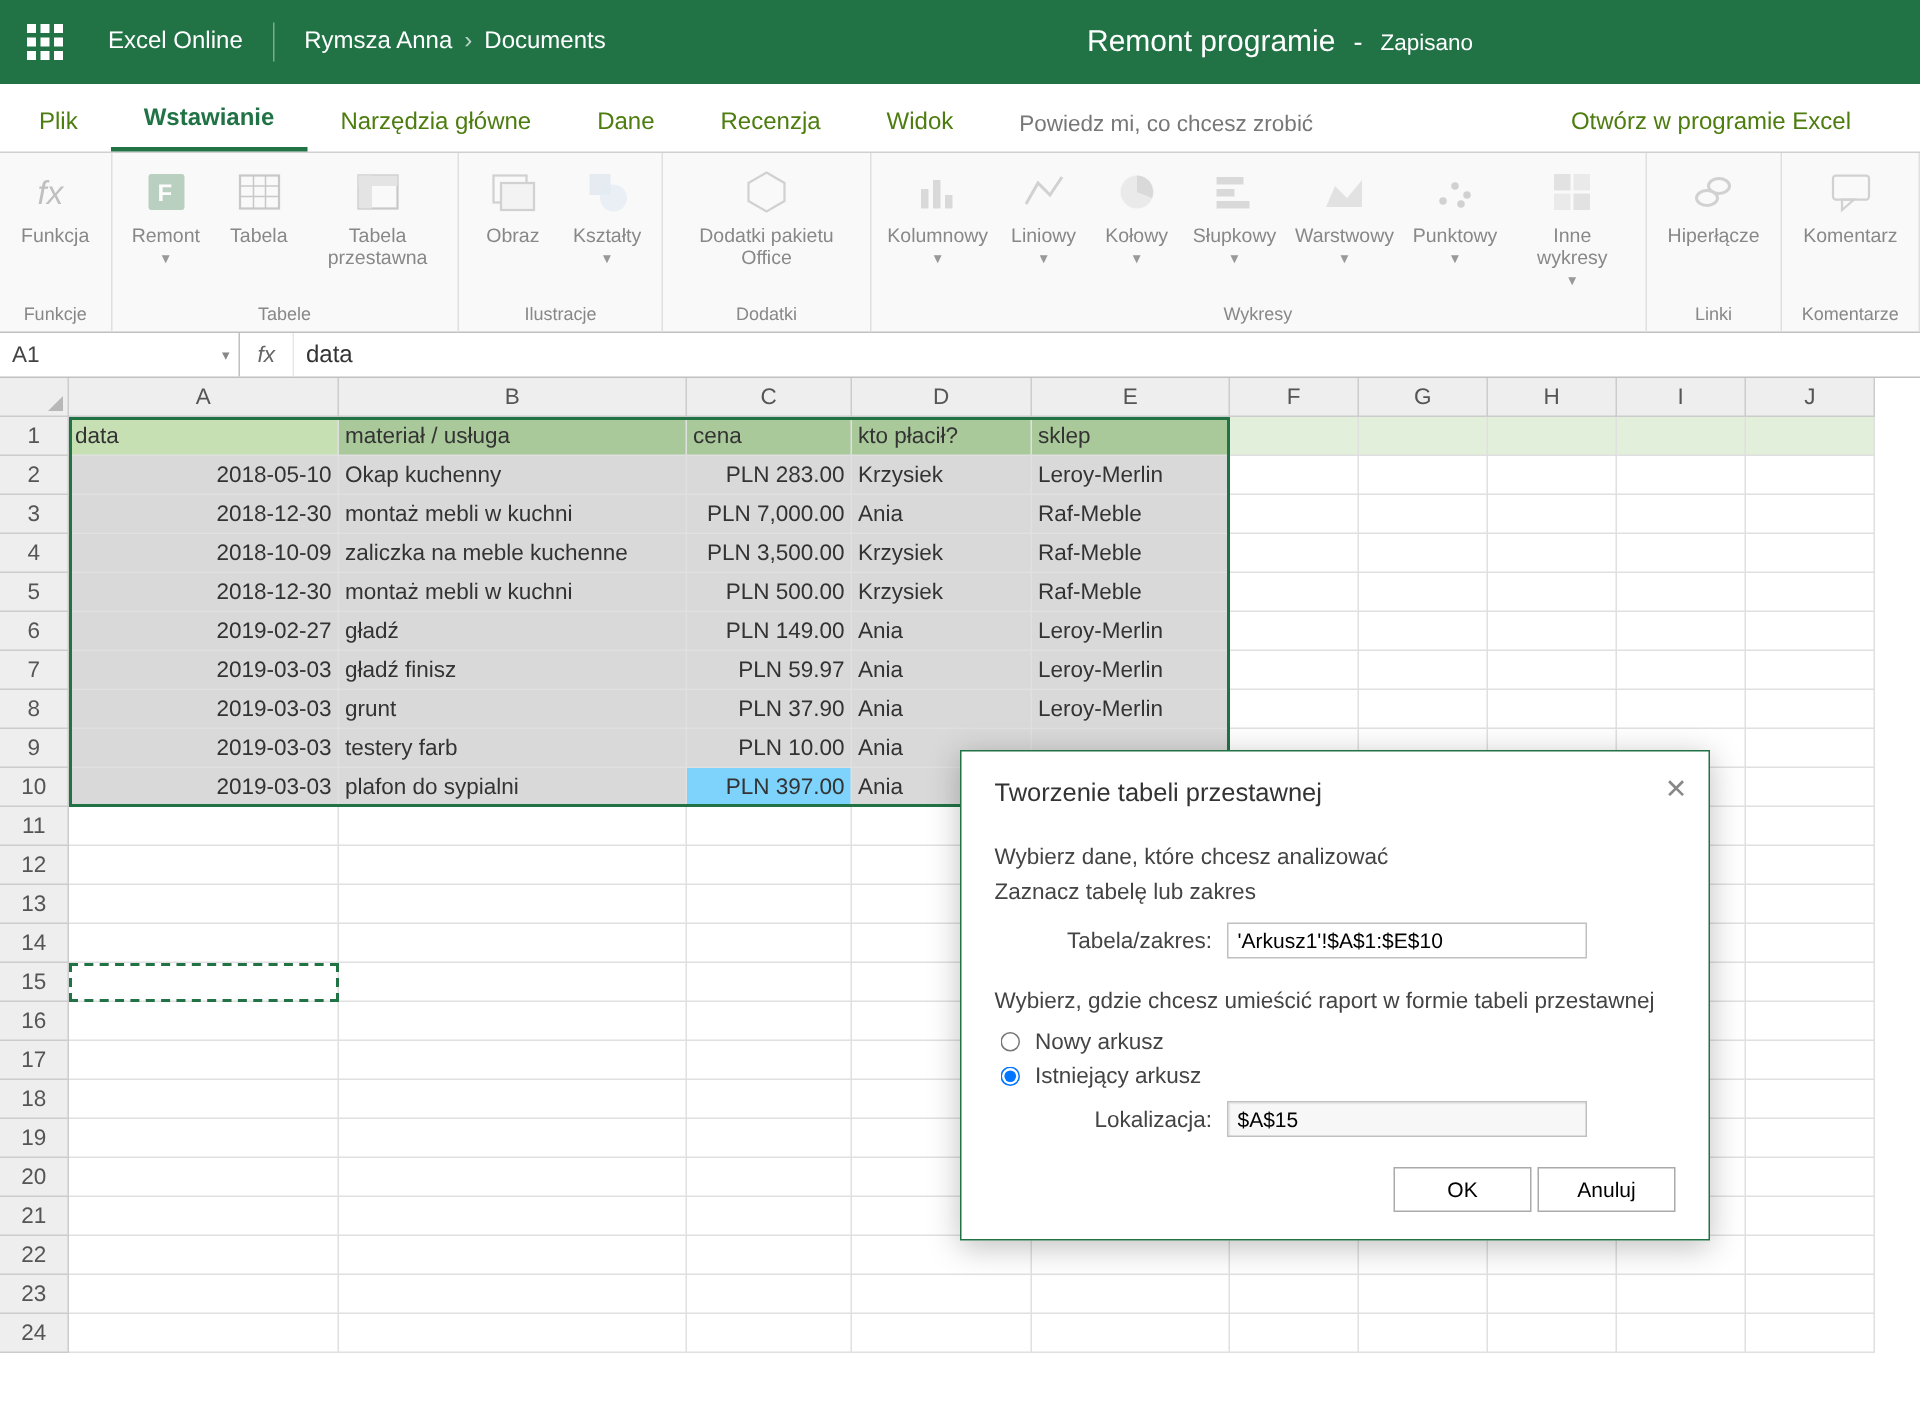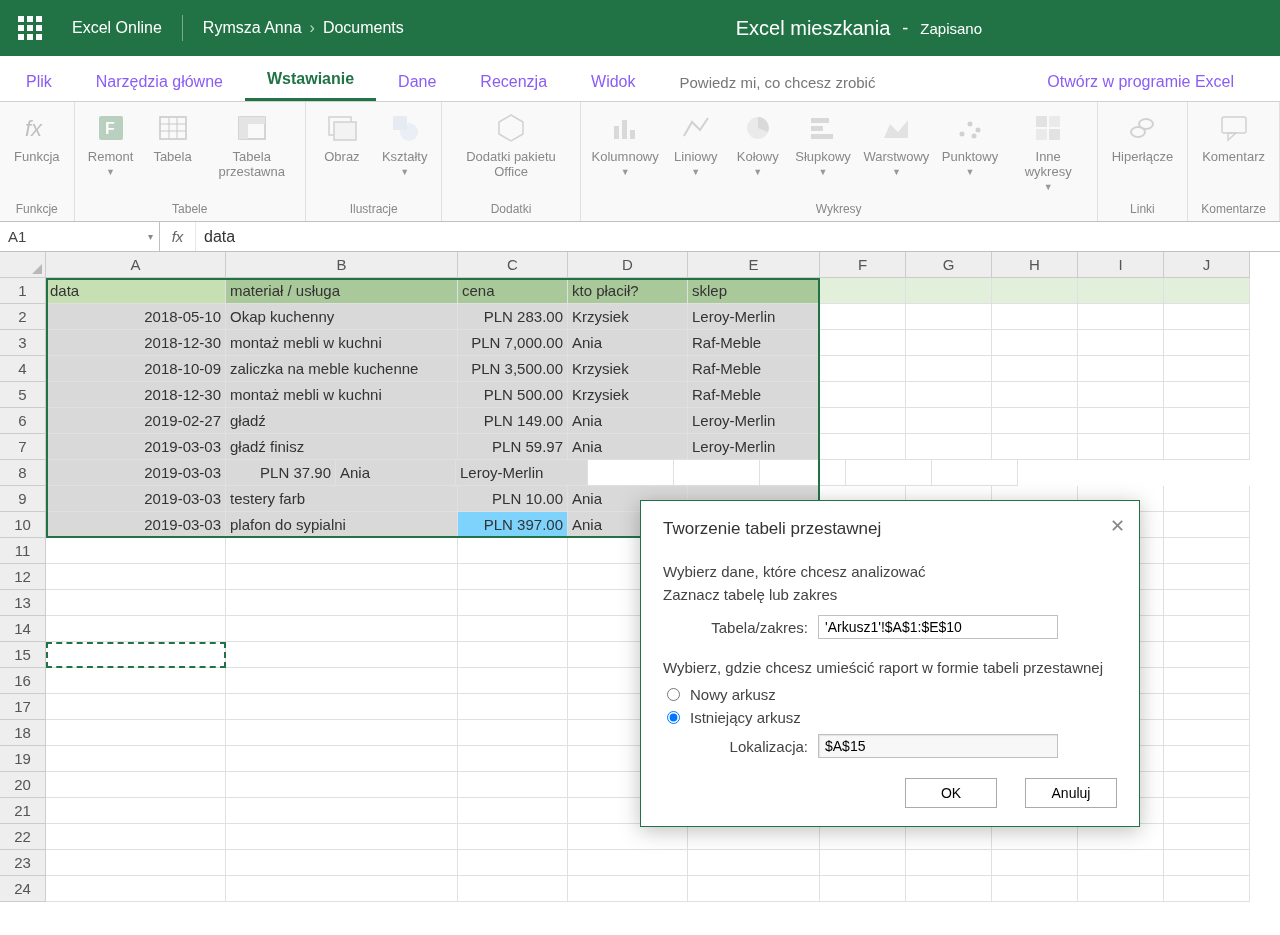--- a/index.html
+++ b/index.html
@@ -12,21 +12,21 @@
 .app-title { font-size: 16px; font-weight: 400; }
 .sep { width: 1px; height: 26px; background: rgba(255,255,255,0.4); margin: 0 20px; }
 .crumb { font-size: 16px; }
 .crumb-chev { margin: 0 8px; color: rgba(255,255,255,0.7); }
 .doc-title { font-size: 20px; margin-left: auto; font-weight: 400; }
 .dash { margin: 0 12px; font-size: 18px; }
 .saved { font-size: 15px; margin-right: 280px; }
 
 
 .tabs { display: flex; align-items: flex-end; height: 46px; border-bottom: 1px solid #d0d0d0; padding: 0 4px; background: #fff; }
-.tab { padding: 12px 22px 10px; font-size: 16px; color: #8b5cf6; cursor: pointer; }
+.tab { padding: 12px 22px 10px; font-size: 16px; color: #4d7c0f; cursor: pointer; }
 .tab.active { color: #217346; border-bottom: 3px solid #217346; font-weight: 600; }
 .tab.search { color: #777; font-size: 15px; }
 .tab.external { margin-left: auto; margin-right: 20px; }
 
 
 .ribbon { display: flex; height: 120px; border-bottom: 1px solid #c0c0c0; background: #f9f9f9; }
 .group { display: flex; flex-direction: column; align-items: center; border-right: 1px solid #e0e0e0; padding: 4px 8px 2px; }
 .group-items { display: flex; flex: 1; align-items: flex-start; gap: 6px; }
 .ritem { display: flex; flex-direction: column; align-items: center; justify-content: flex-start; padding: 4px 6px; font-size: 13px; color: #888; cursor: pointer; text-align: center; min-width: 56px; }
 .ritem .ico { width: 36px; height: 36px; display: flex; align-items: center; justify-content: center; margin-bottom: 4px; opacity: 0.5; }
@@ -62,21 +62,21 @@
 .dialog h3 { font-size: 17px; font-weight: 400; color: #333; margin-bottom: 24px; }
 .dialog .close { position: absolute; right: 14px; top: 14px; cursor: pointer; color: #888; font-size: 18px; }
 .dialog .section { margin-bottom: 16px; }
 .dialog .sub { margin-top: 6px; margin-bottom: 12px; }
 .dialog .field-row { display: flex; align-items: center; margin: 8px 0 20px 40px; }
 .dialog .field-row label { width: 105px; text-align: right; margin-right: 10px; }
 .dialog input[type=text] { border: 1px solid #c0c0c0; padding: 3px 6px; font-size: 14px; width: 240px; }
 .dialog input[type=text].loc { box-shadow: inset 1px 1px 1px rgba(0,0,0,0.08); background: #f7f7f7; }
 .dialog .radio-row { display: flex; align-items: center; margin: 6px 0 6px 4px; }
 .dialog .radio-row input { margin-right: 10px; }
-.dialog .buttons { display: flex; gap: 28px; justify-content: flex-end; margin-top: 16px; }
+.dialog .buttons { display: flex; gap: 4px; justify-content: flex-end; margin-top: 16px; }
 .dialog button { width: 92px; height: 30px; background: #fff; border: 1px solid #aaa; font-size: 14px; cursor: pointer; }
 
 svg { display: block; }
 </style>
 </head>
 <body>
 
 <div class="header">
   <div class="waffle">
       <div></div>
@@ -87,29 +87,29 @@
       <div></div>
       <div></div>
       <div></div>
       <div></div>
     </div>
   <div class="app-title">Excel Online</div>
   <div class="sep"></div>
   <span class="crumb">Rymsza Anna</span>
   <span class="crumb-chev">›</span>
   <span class="crumb">Documents</span>
-  <div class="doc-title">Excel mieszkania</div>
+  <div class="doc-title">Remont programie</div>
   <span class="dash">-</span>
   <span class="saved">Zapisano</span>
 </div>
 
 <div class="tabs" id="tabs-container">
 <div class="tab">Plik</div>
+    <div class="tab active">Wstawianie</div>
     <div class="tab">Narzędzia główne</div>
-    <div class="tab active">Wstawianie</div>
     <div class="tab">Dane</div>
     <div class="tab">Recenzja</div>
     <div class="tab">Widok</div>
     <div class="tab search">Powiedz mi, co chcesz zrobić</div>
     <div class="tab external">Otwórz w programie Excel</div>
   </div>
 
 <div class="ribbon" id="ribbon-container">
     <div class="group">
       <div class="group-items">
@@ -433,20 +433,21 @@
         <div class="cell" style="width: 120px; background: rgb(217, 217, 217);">Ania</div>
         <div class="cell" style="width: 132px; background: rgb(217, 217, 217);">Leroy-Merlin</div>
         <div class="cell" style="width: 86px; background: rgb(255, 255, 255);"></div>
         <div class="cell" style="width: 86px; background: rgb(255, 255, 255);"></div>
         <div class="cell" style="width: 86px; background: rgb(255, 255, 255);"></div>
         <div class="cell" style="width: 86px; background: rgb(255, 255, 255);"></div>
         <div class="cell" style="width: 86px; background: rgb(255, 255, 255);"></div>
       </div>
       <div class="row">
         <div class="cell r" style="width: 180px; background: rgb(217, 217, 217);">2019-03-03</div>
+        <div class="cell" style="width: 232px; background: rgb(217, 217, 217);">grunt</div>
         <div class="cell r" style="width: 110px; background: rgb(217, 217, 217);">PLN 37.90</div>
         <div class="cell" style="width: 120px; background: rgb(217, 217, 217);">Ania</div>
         <div class="cell" style="width: 132px; background: rgb(217, 217, 217);">Leroy-Merlin</div>
         <div class="cell" style="width: 86px; background: rgb(255, 255, 255);"></div>
         <div class="cell" style="width: 86px; background: rgb(255, 255, 255);"></div>
         <div class="cell" style="width: 86px; background: rgb(255, 255, 255);"></div>
         <div class="cell" style="width: 86px; background: rgb(255, 255, 255);"></div>
         <div class="cell" style="width: 86px; background: rgb(255, 255, 255);"></div>
       </div>
       <div class="row">

